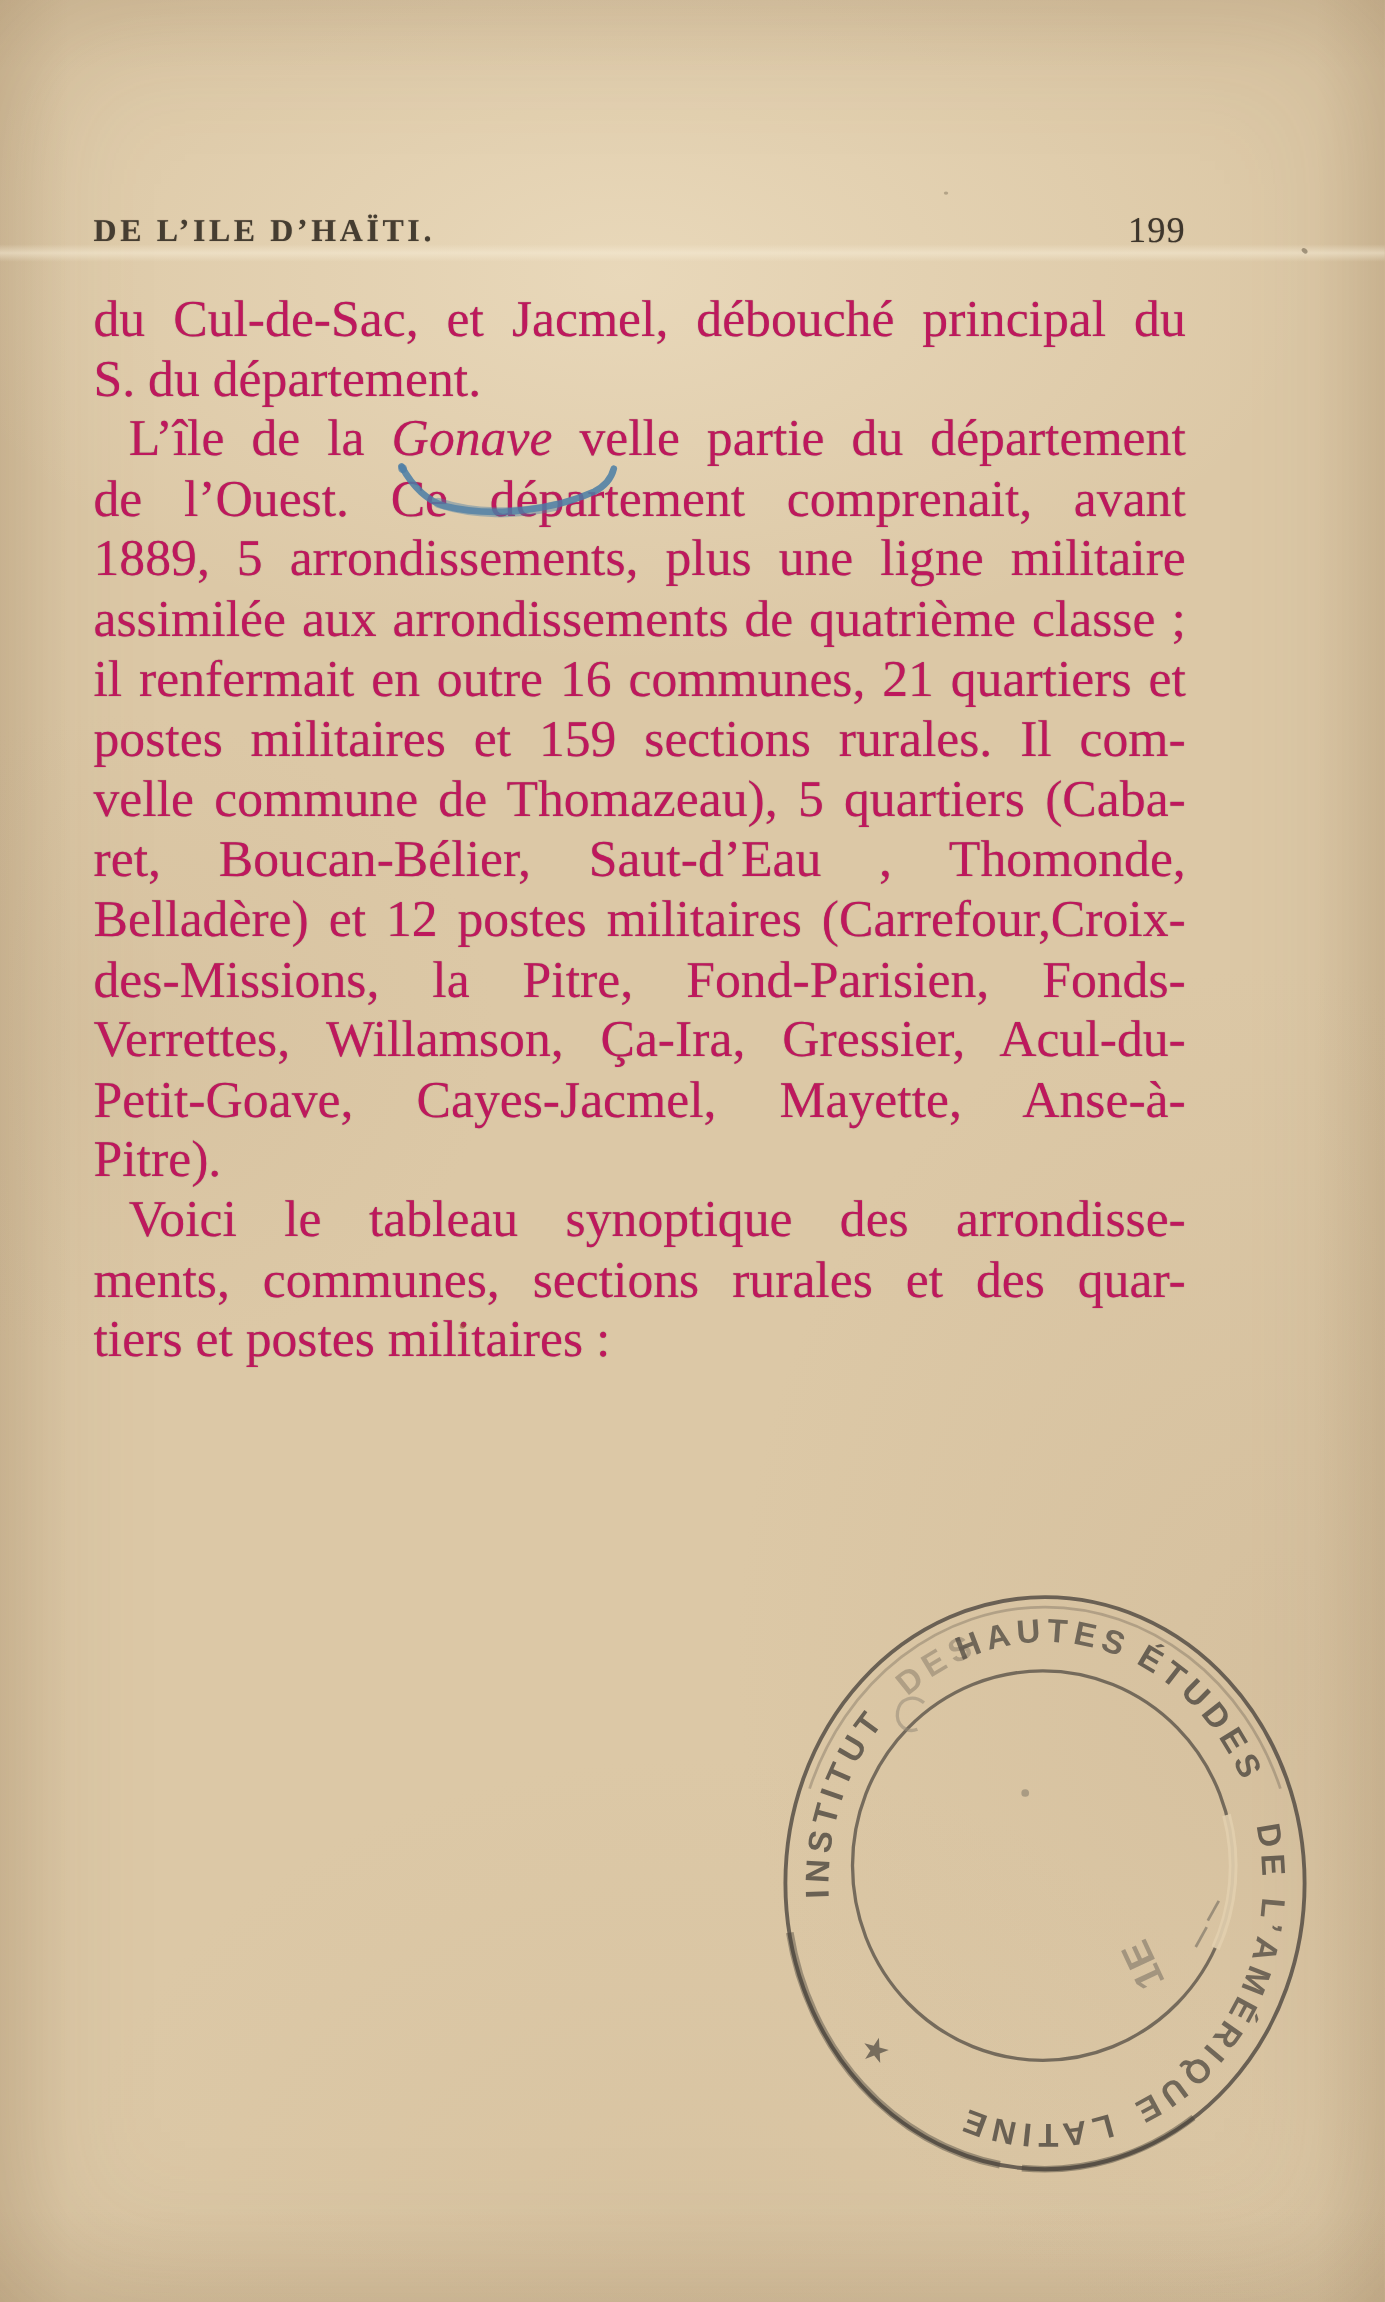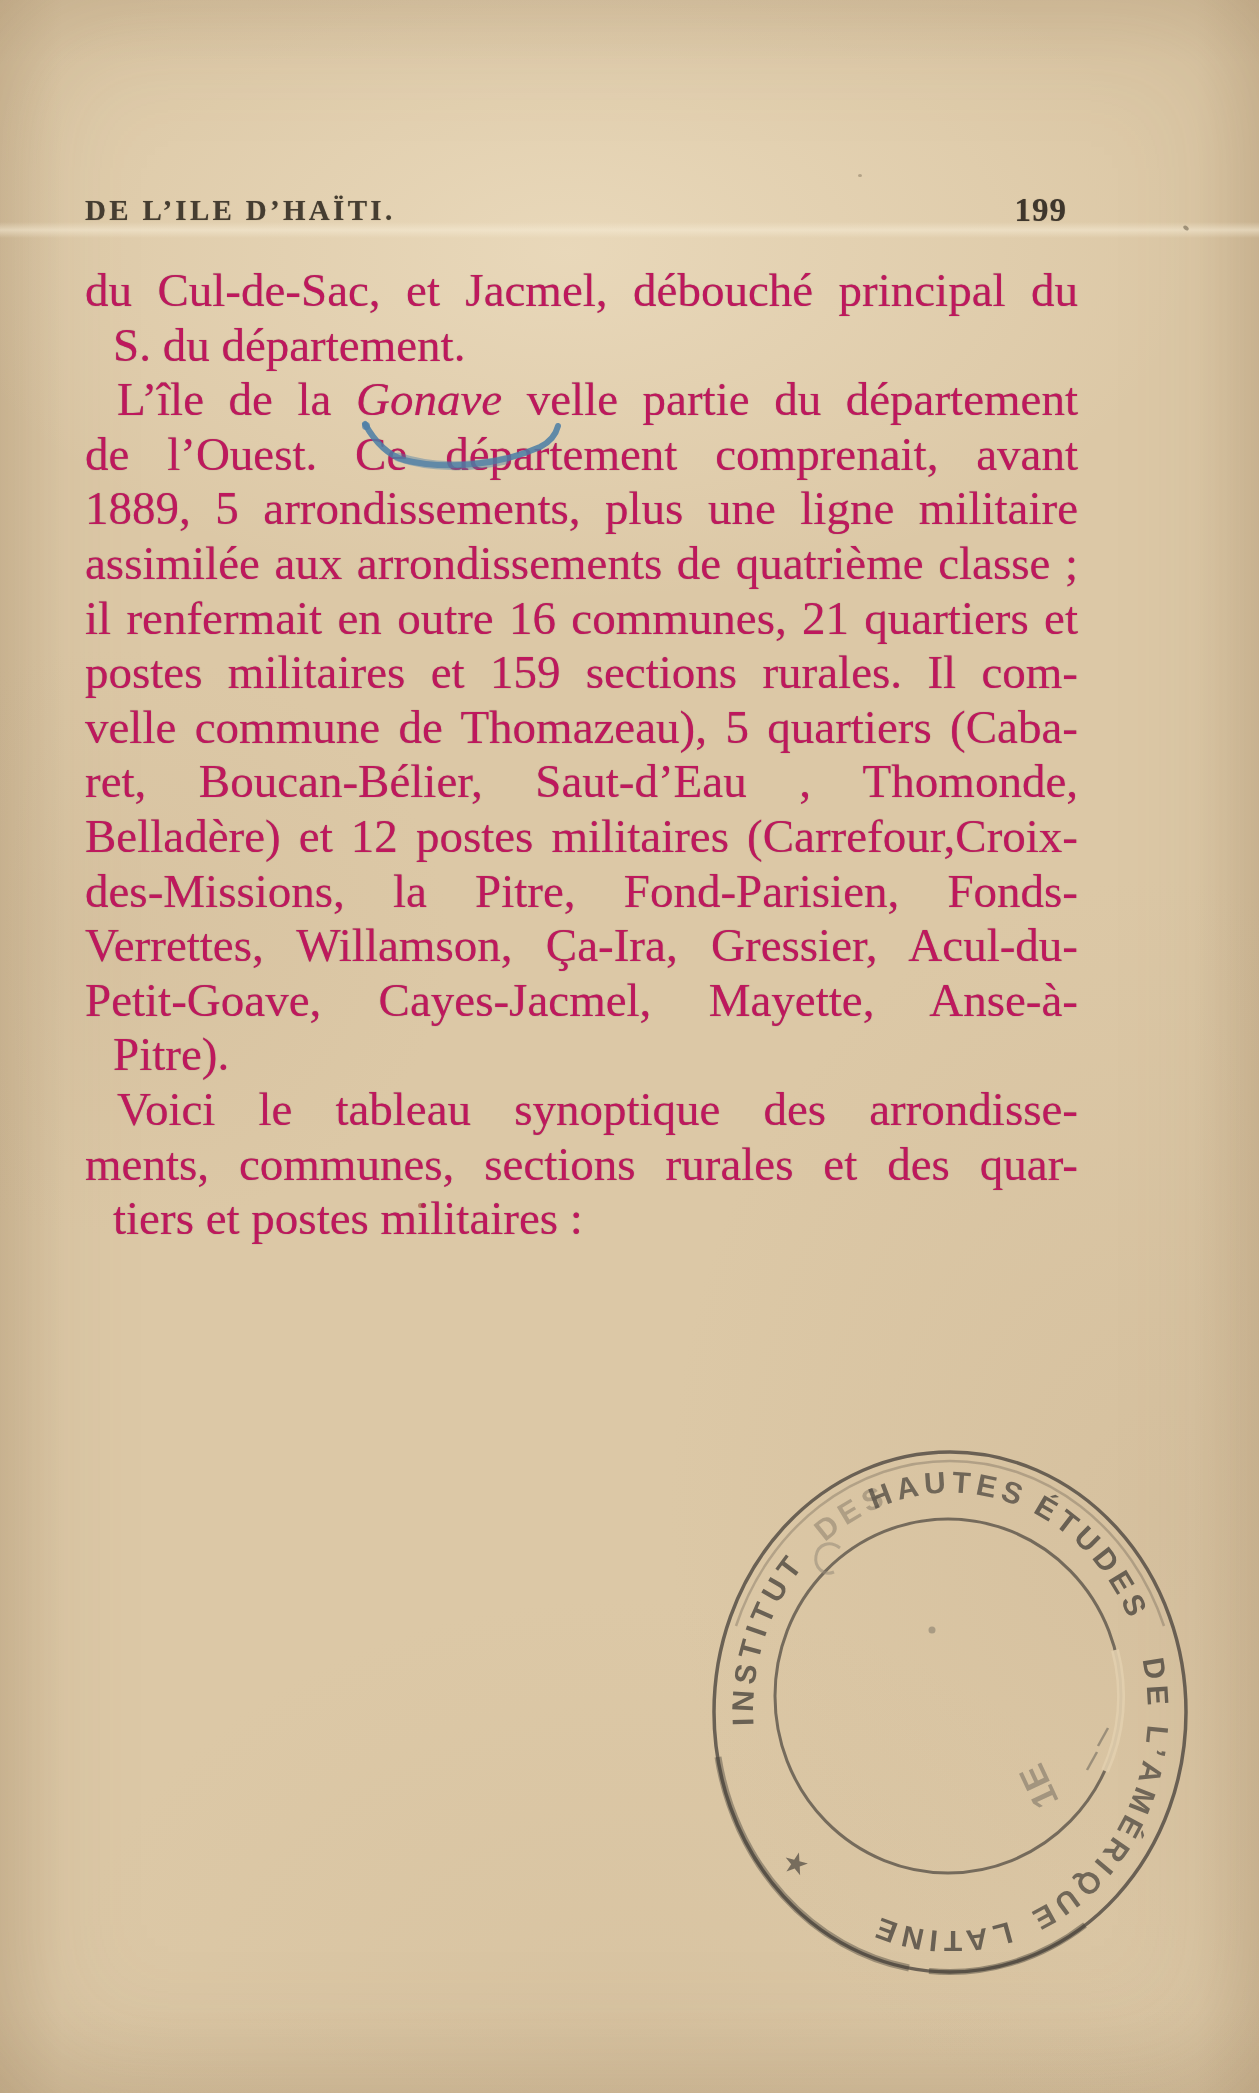--- a/index.html
+++ b/index.html
@@ -17,35 +17,35 @@
   }
   .vignette{position:absolute;inset:0;box-shadow:inset 0 0 140px rgba(118,92,58,.22);pointer-events:none;}
   .crease{position:absolute;left:0;top:222px;width:100%;height:16px;
     background:linear-gradient(180deg, rgba(246,236,214,0), rgba(246,236,214,.55) 50%, rgba(246,236,214,0));}
   .hdr-title{
     position:absolute;left:85px;top:194px;width:993px;text-align:left;
     font-size:29px;font-weight:bold;letter-spacing:3.3px;color:#453d31;
     text-shadow:0 0 1px rgba(58,48,36,.45);
   }
   .hdr-num{
-    position:absolute;top:192px;right:192px;
-    font-size:33px;font-weight:bold;color:#3e362c;letter-spacing:1px;
+    position:absolute;top:192px;right:181px;
+    font-size:33px;font-weight:normal;color:#3e362c;letter-spacing:1px;
     text-shadow:0 0 1px rgba(58,48,36,.45);
   }
   .textblock{
     position:absolute;left:85px;top:263px;width:993px;
     color:#be185d;font-size:47px;
     text-shadow:0 0 1px rgba(56,47,36,.5);
   }
   .line{
     height:54.6px;line-height:54.6px;
     text-align:justify;text-align-last:justify;
     white-space:normal;overflow:visible;
   }
-  .line.end{text-align-last:left;margin-left:28px;}
+  .line.end{text-align-last:left;}
   .line.indent{text-indent:32px;}
   .it{font-style:italic;}
   .speck{position:absolute;border-radius:50%;pointer-events:none;}
   .mark-svg{position:absolute;pointer-events:none;}
   .stampword{
     font-family:"Liberation Sans", sans-serif;
     font-weight:bold;font-size:30px;letter-spacing:5px;
   }
   .stampstar{font-family:"DejaVu Sans", sans-serif;font-size:30px;}
 </style>

